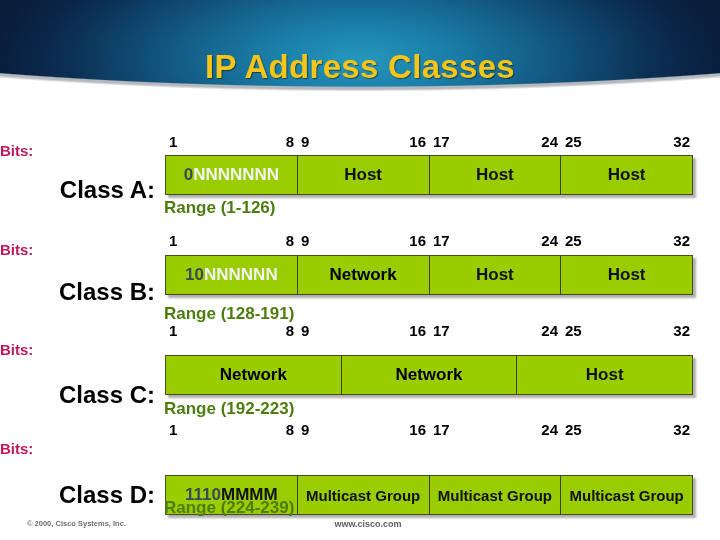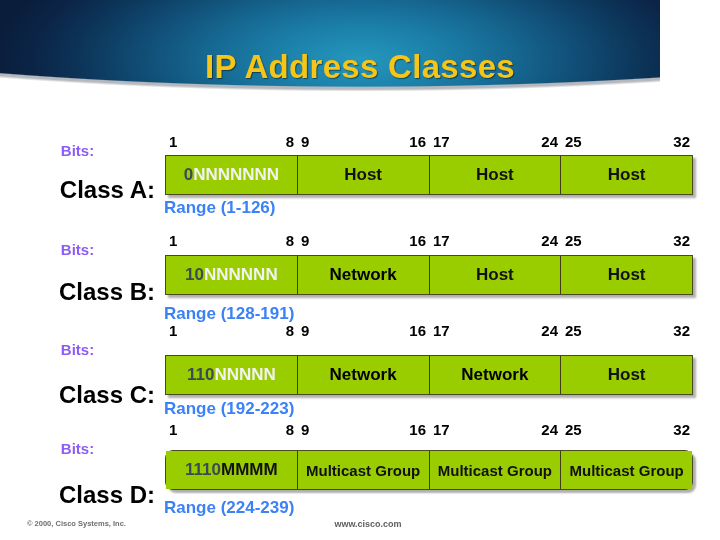--- a/index.html
+++ b/index.html
@@ -12,21 +12,21 @@
     background: #ffffff;
     font-family: "Liberation Sans", sans-serif;
     overflow: hidden;
     position: relative;
   }
 
   
   #header-band {
     position: absolute;
     left: 0; top: 0;
-    width: 660px;
+    width: 720px;
     height: 118px;
     overflow: hidden;
   }
   #header-gradient {
     position: absolute;
     left: -20px; top: -60px;
     width: 760px;
     height: 230px;
     background:
       radial-gradient(ellipse 48% 62% at 50% 52%,
@@ -67,24 +67,24 @@
   .class-block {
     position: absolute;
     left: 0;
     width: 720px;
   }
 
   .bits-label {
     position: absolute;
     left: 0;
     width: 155px;
-    text-align: center;
+    text-align: left;
     font-size: 15px;
     font-weight: bold;
-    color: #8b5cf6;
+    color: #be185d;
   }
   .class-label {
     position: absolute;
     left: 0;
     width: 155px;
     text-align: right;
     font-size: 24px;
     font-weight: bold;
     color: #000000;
     white-space: nowrap;
@@ -145,21 +145,21 @@
 
   .prefix-bits { color: #3c4a55; }
   .suffix-bits-light { color: #f2f2f2; }
   .suffix-bits-dark  { color: #111111; }
 
   .range-text {
     position: absolute;
     left: 164px;
     font-size: 17px;
     font-weight: bold;
-    color: #3b82f6;
+    color: #4d7c0f;
     white-space: nowrap;
   }
 
   
   #footer { position: absolute; left: 0; top: 519px; width: 720px; height: 14px; padding-left: 23px; }
   .footer-text {
     position: absolute;
     top: 0;
     font-size: 7.5px;
     font-weight: bold;
@@ -271,24 +271,20 @@
         <div class="tick-seg">
           <span class="tick-start">17</span>
           <span class="tick-end">24</span>
         </div>
         <div class="tick-seg">
           <span class="tick-start">25</span>
           <span class="tick-end">32</span>
         </div>
       </div>
       <div class="bar" style="top: 355px;">
-        <div class="seg dark">
-          <span class="prefix-bits">110</span>
-          <span class="suffix-bits-light">NNNNN</span>
-        </div>
         <div class="seg light">
           <span>Network</span>
         </div>
         <div class="seg light">
           <span>Network</span>
         </div>
         <div class="seg dark">
           <span>Host</span>
         </div>
       </div>
@@ -308,21 +304,21 @@
         </div>
         <div class="tick-seg">
           <span class="tick-start">17</span>
           <span class="tick-end">24</span>
         </div>
         <div class="tick-seg">
           <span class="tick-start">25</span>
           <span class="tick-end">32</span>
         </div>
       </div>
-      <div class="bar" style="top: 450px; border-radius: 8px;">
+      <div class="bar" style="top: 475px;">
         <div class="seg dark">
           <span class="prefix-bits">1110</span>
           <span class="suffix-bits-dark">MMMM</span>
         </div>
         <div class="seg dark small">
           <span>Multicast Group</span>
         </div>
         <div class="seg dark small">
           <span>Multicast Group</span>
         </div>

